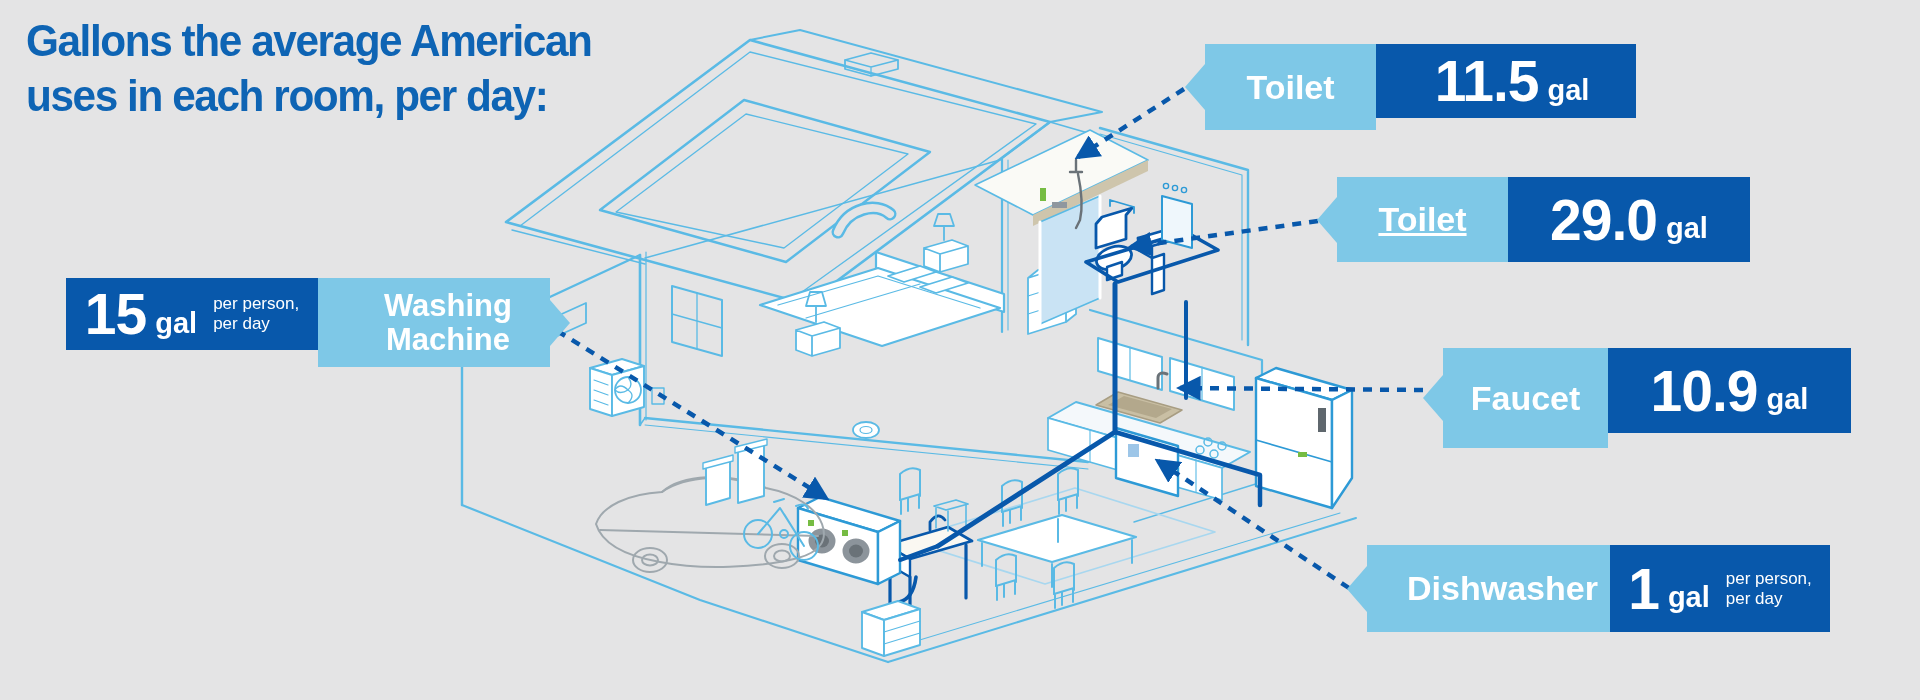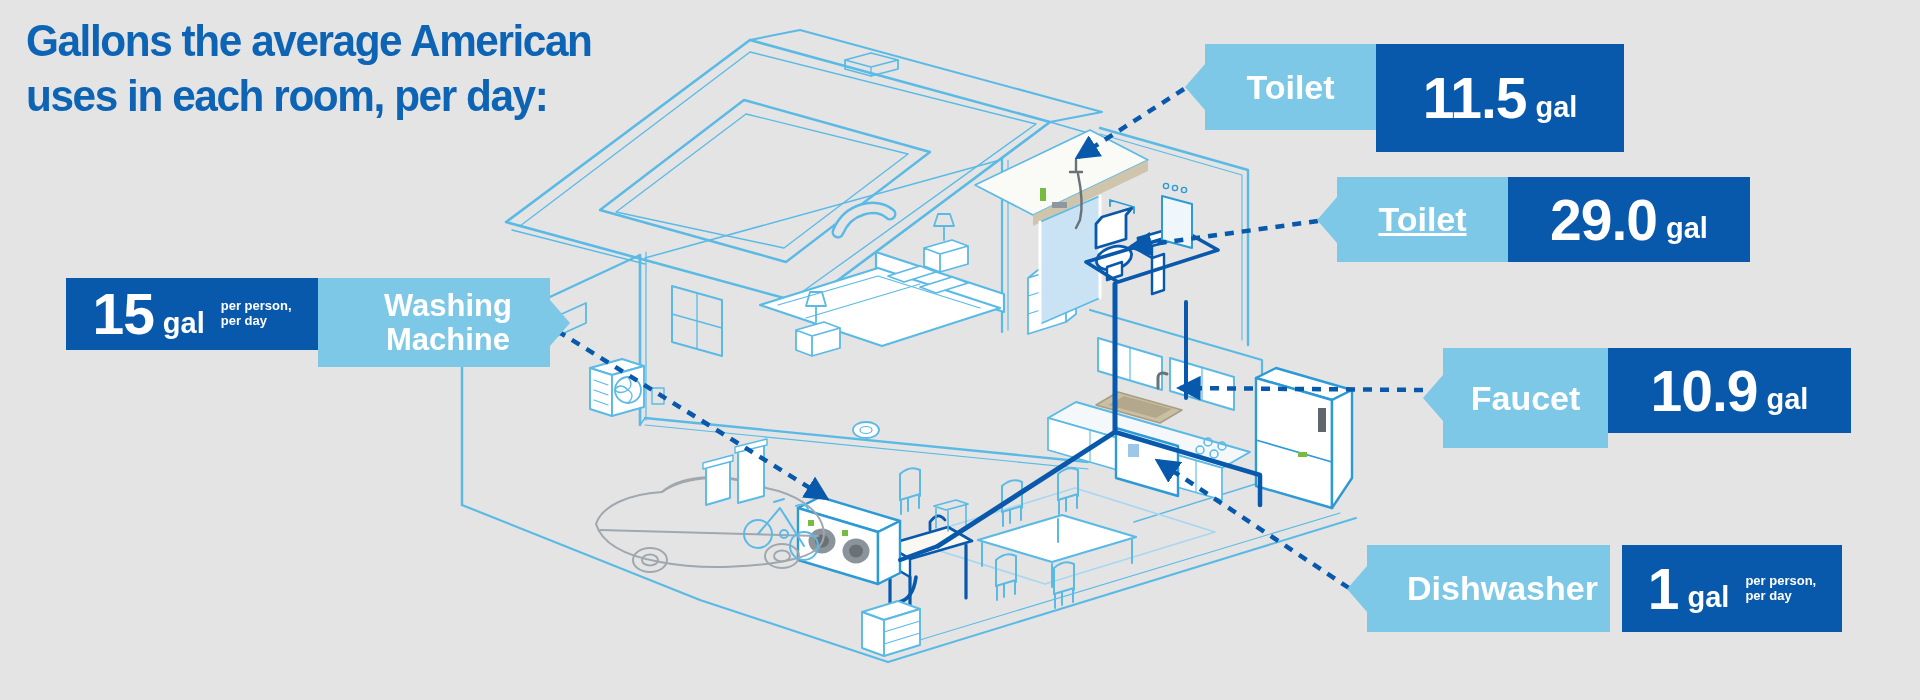--- a/index.html
+++ b/index.html
@@ -21,22 +21,22 @@
     align-items:center;justify-content:center;font-weight:bold;font-size:34px;
     position:relative;text-align:center;line-height:1.08;
   }
   .value-box{
     background:#0858AB;color:#FFFFFF;display:flex;align-items:center;
     justify-content:center;font-weight:bold;white-space:nowrap;
   }
   .value-box .num{font-size:57px;letter-spacing:-1px;}
   .value-box .unit{font-size:29px;margin-left:9px;position:relative;top:9px;}
   .value-box .note{
-    font-size:13px;line-height:1.15;text-align:left;margin-left:16px;
-    font-weight:bold;white-space:normal;
+    font-size:17px;line-height:1.15;text-align:left;margin-left:16px;
+    font-weight:normal;white-space:normal;
   }
   .notch{position:absolute;width:0;height:0;top:50%;margin-top:-23px;
     border-top:23px solid transparent;border-bottom:23px solid transparent;}
   .notch.left{left:-20px;border-right:20px solid #7EC8E7;}
   .notch.right{right:-20px;border-left:20px solid #7EC8E7;}
   .room-sm{font-size:31px;padding-left:28px;}
 </style>
 </head>
 <body>
 
@@ -300,21 +300,21 @@
 <div class="title">
   <div>Gallons the average American</div>
   <div>uses in each room, per day:</div>
 </div>
 
 <div class="callout" style="left:1205px;top:44px;">
   <div class="room-box" style="width:171px;height:86px;">
     <span class="notch left"></span>
     <span>Toilet</span>
   </div>
-  <div class="value-box" style="width:248px;height:108px;">
+  <div class="value-box" style="width:248px;height:74px;padding-left:12px;">
     <span class="num">11.5</span>
     <span class="unit">gal</span>
   </div>
 </div>
 
 <div class="callout" style="left:1337px;top:177px;">
   <div class="room-box" style="width:171px;height:85px;text-decoration:underline;">
     <span class="notch left"></span>
     <span>Toilet</span>
   </div>
@@ -328,21 +328,21 @@
   <div class="room-box" style="width:165px;height:100px;">
     <span class="notch left"></span>
     <span>Faucet</span>
   </div>
   <div class="value-box" style="width:243px;height:85px;align-items:center;">
     <span class="num">10.9</span>
     <span class="unit">gal</span>
   </div>
 </div>
 
-<div class="callout" style="left:1367px;top:545px;gap:12px;">
+<div class="callout" style="left:1367px;top:545px;">
   <div class="room-box room-sm" style="width:215px;height:87px;font-size:34px;">
     <span class="notch left"></span>
     <span>Dishwasher</span>
   </div>
   <div class="value-box" style="width:220px;height:87px;">
     <span class="num">1</span>
     <span class="unit">gal</span>
     <span class="note">
       <span>per person,</span><br>
       <span>per day</span>

